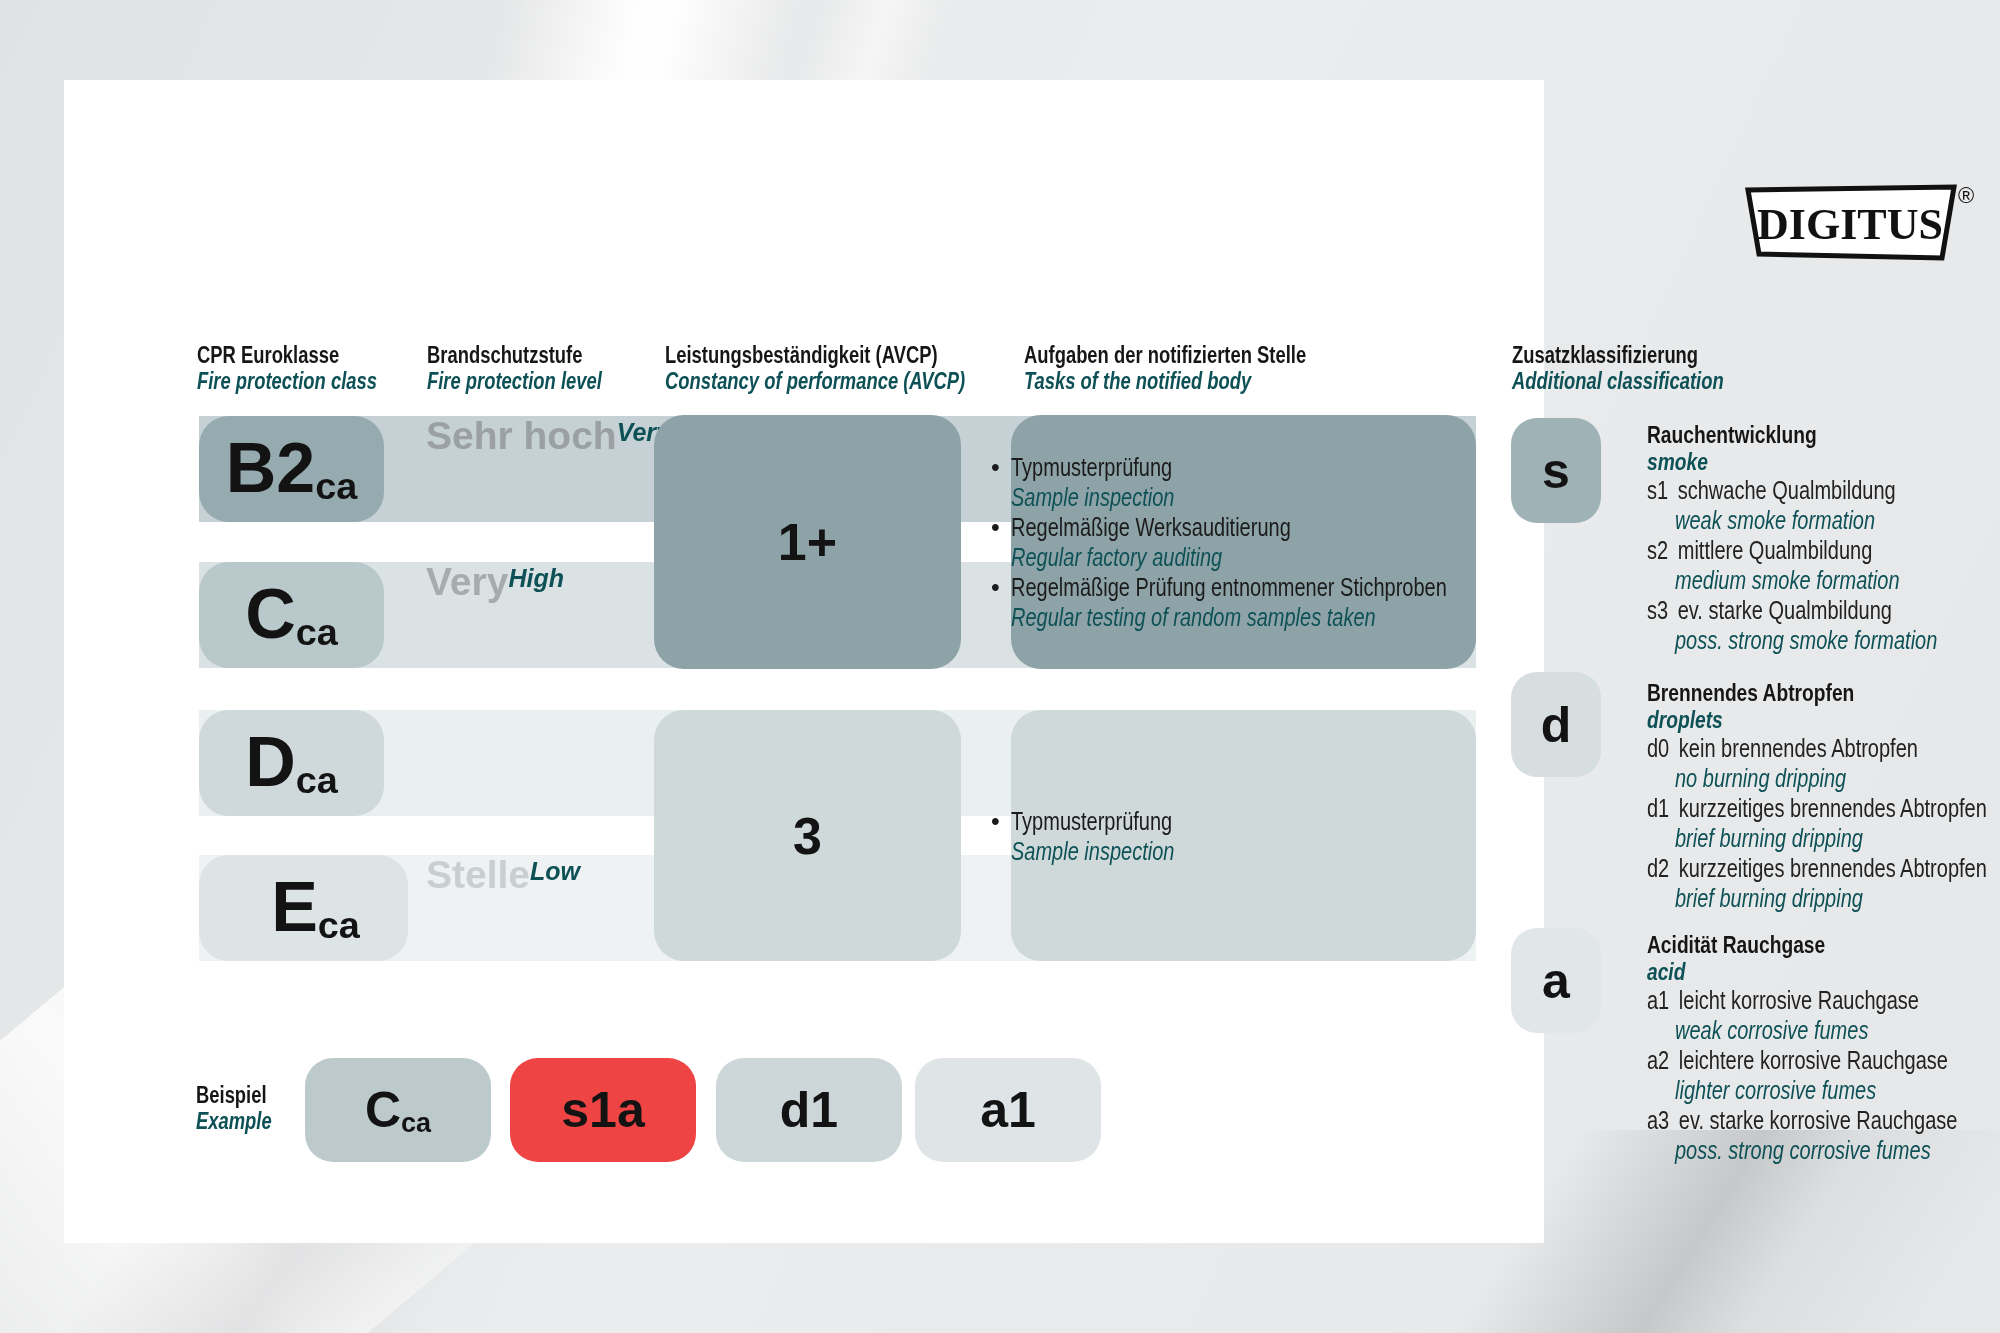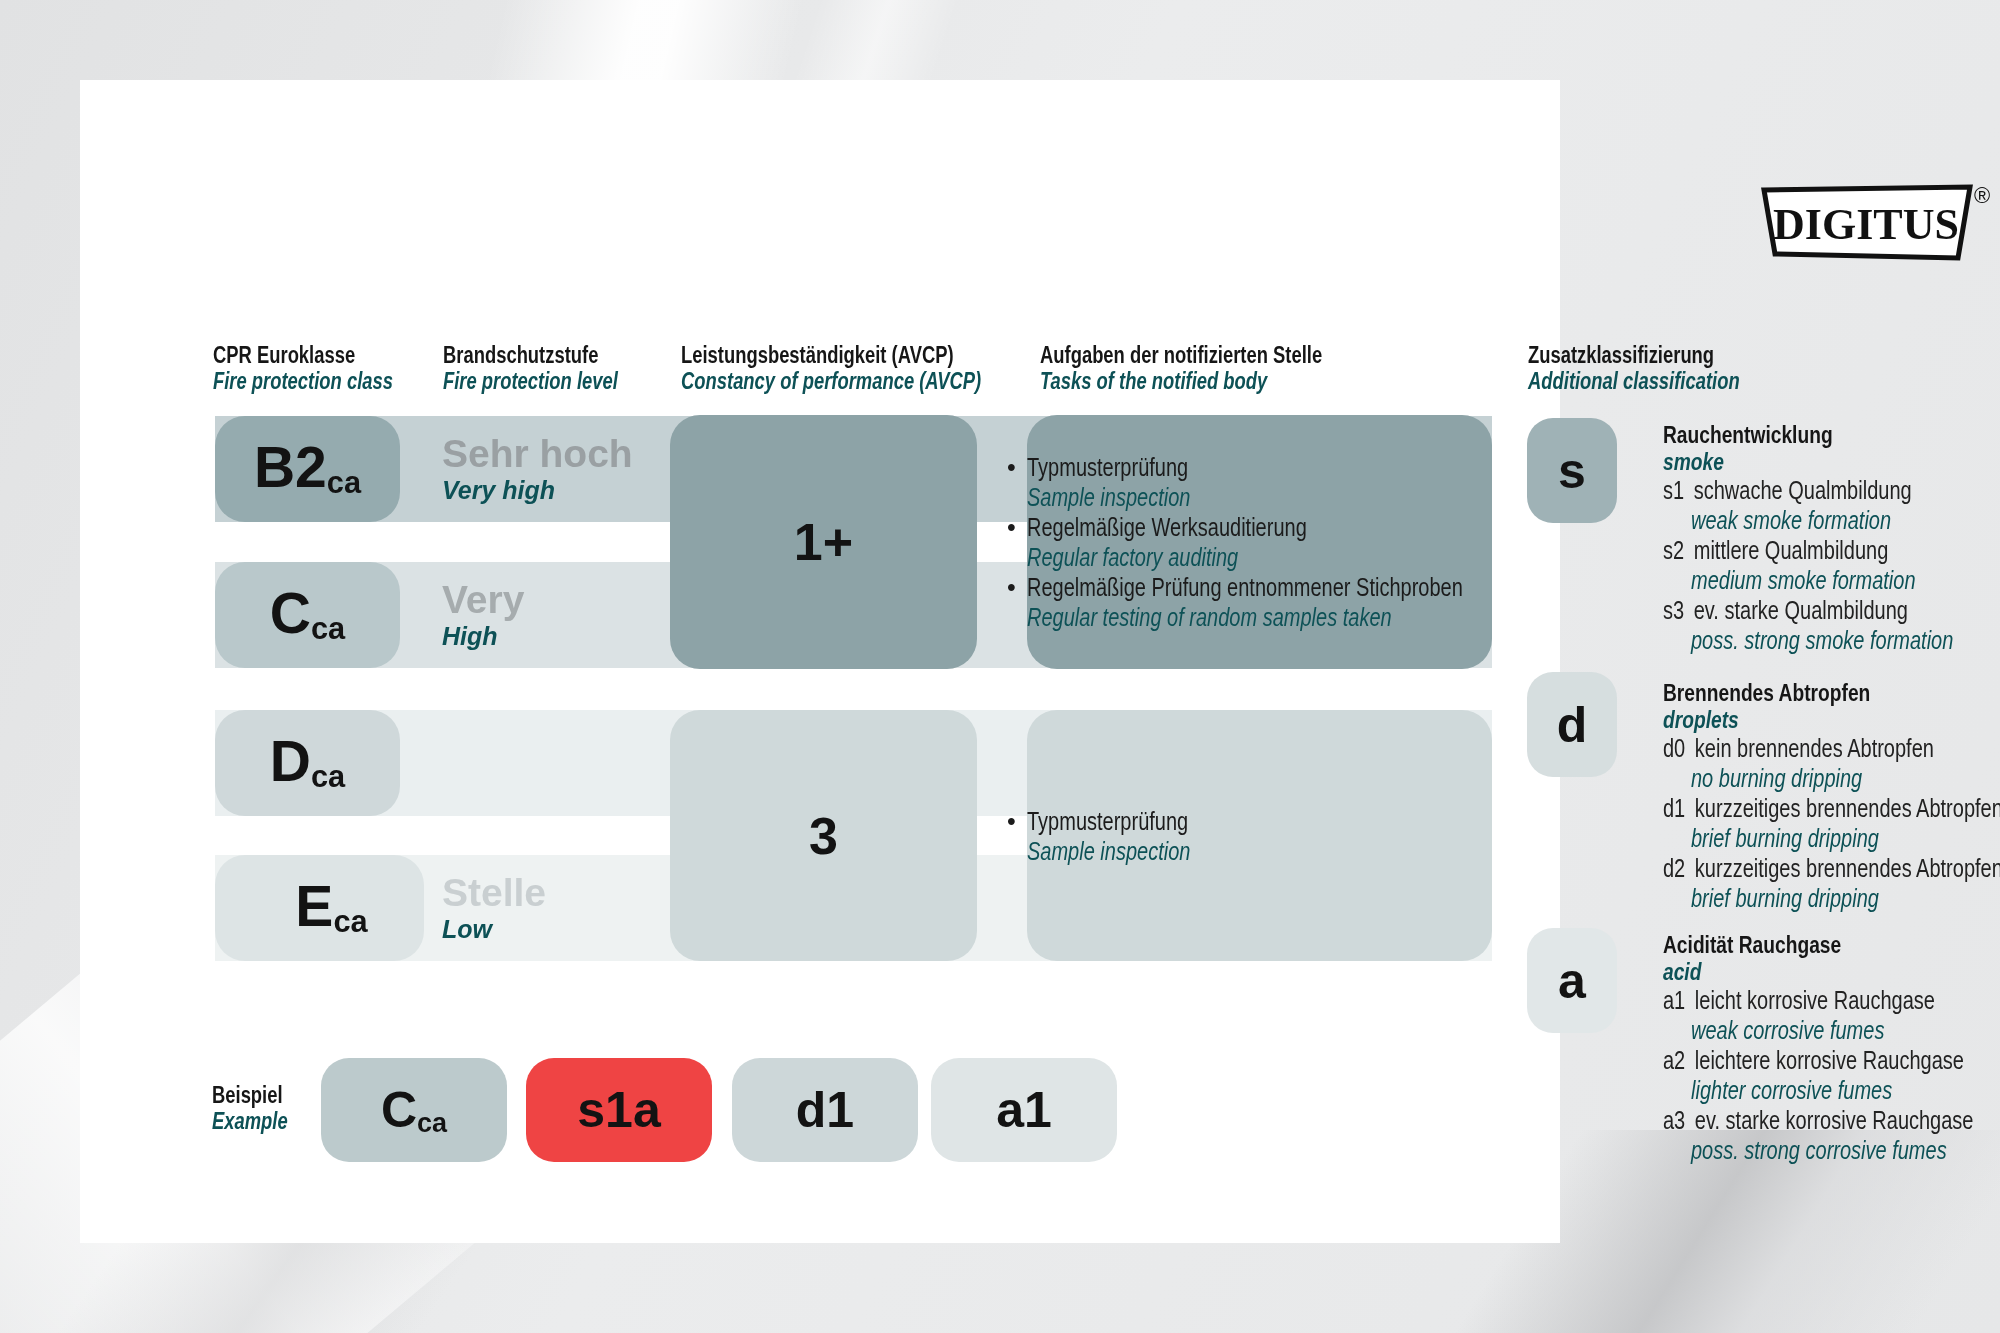--- a/index.html
+++ b/index.html
@@ -15,21 +15,21 @@
     background:linear-gradient(to right,rgba(255,255,255,0),rgba(255,255,255,.95) 45%,rgba(255,255,255,.95) 58%,rgba(255,255,255,0));}
   .st-2{left:790px;top:-60px;width:140px;height:300px;transform:skewX(-18deg);
     background:linear-gradient(to right,rgba(255,255,255,0),rgba(255,255,255,.55),rgba(255,255,255,0));}
   .st-3{left:-160px;top:960px;width:680px;height:460px;transform:rotate(-40deg);
     background:linear-gradient(to right,rgba(255,255,255,0),rgba(255,255,255,.8) 50%,rgba(255,255,255,0));}
   .st-4{left:1500px;top:1130px;width:460px;height:260px;transform:skewX(-32deg);
     background:linear-gradient(to right,rgba(197,198,200,0),rgba(193,194,196,.85) 40%,rgba(214,215,217,.6) 62%,rgba(205,206,208,0));}
   .st-5{left:80px;top:1230px;width:360px;height:140px;transform:skewX(-35deg);
     background:linear-gradient(to right,rgba(200,201,203,0),rgba(203,204,206,.5),rgba(200,201,203,0));}
 
-  .card{position:absolute;left:80px;top:80px;width:1480px;height:1163px;background:#ffffff;}
+  .card{position:absolute;left:64px;top:80px;width:1480px;height:1163px;background:#ffffff;}
 
   
   .cx{display:inline-block;transform:scaleX(.8);transform-origin:0 50%;white-space:nowrap;}
 
   
   .colhead{position:absolute;}
   .h-de{font-size:23px;font-weight:bold;color:var(--ink);line-height:26px;}
   .h-en{font-size:23px;font-weight:bold;font-style:italic;color:var(--teal);line-height:26px;}
 
   
@@ -39,25 +39,25 @@
   .bar-3{top:630px;background:#eaeff0;}
   .bar-4{top:775px;background:#eef2f2;}
 
   
   .clsbadge{position:absolute;left:135px;width:185px;height:106px;border-radius:30px;
     display:flex;align-items:center;justify-content:center;}
   .cb-1{top:336px;background:#95abaf;}
   .cb-2{top:482px;background:#b9c8cb;}
   .cb-3{top:630px;background:#cfd8da;}
   .cb-4{top:775px;background:#dde4e5;padding-left:24px;}
-  .badge-main{font-weight:bold;color:#131313;font-size:57px;line-height:1;}
+  .badge-main{font-weight:bold;color:#131313;font-size:70px;line-height:1;}
   .badge-sub{font-size:0.54em;vertical-align:-0.18em;}
 
   
-  .rowlabel{position:absolute;left:362px;height:106px;display:flex;flex-direction:column;justify-content:center;}
+  .rowlabel{position:absolute;left:362px;height:106px;display:flex;flex-direction:row;justify-content:center;}
   .rl-1{top:336px;} .rl-2{top:482px;} .rl-3{top:630px;} .rl-4{top:775px;}
   .rl-de{font-size:39px;font-weight:bold;line-height:40px;}
   .g1{color:#9aa0a3;} .g2{color:#a6acae;} .g3{color:#c7cdcf;} .g4{color:#c9cfd1;}
   .rl-en{font-size:25px;font-weight:bold;font-style:italic;color:var(--teal);line-height:27px;margin-top:3px;}
 
   
   .avcp{position:absolute;left:590px;width:307px;border-radius:30px;
     display:flex;align-items:center;justify-content:center;
     font-size:52px;font-weight:bold;color:#131313;}
   .avcp-1{top:335px;height:254px;background:#8da3a7;}

